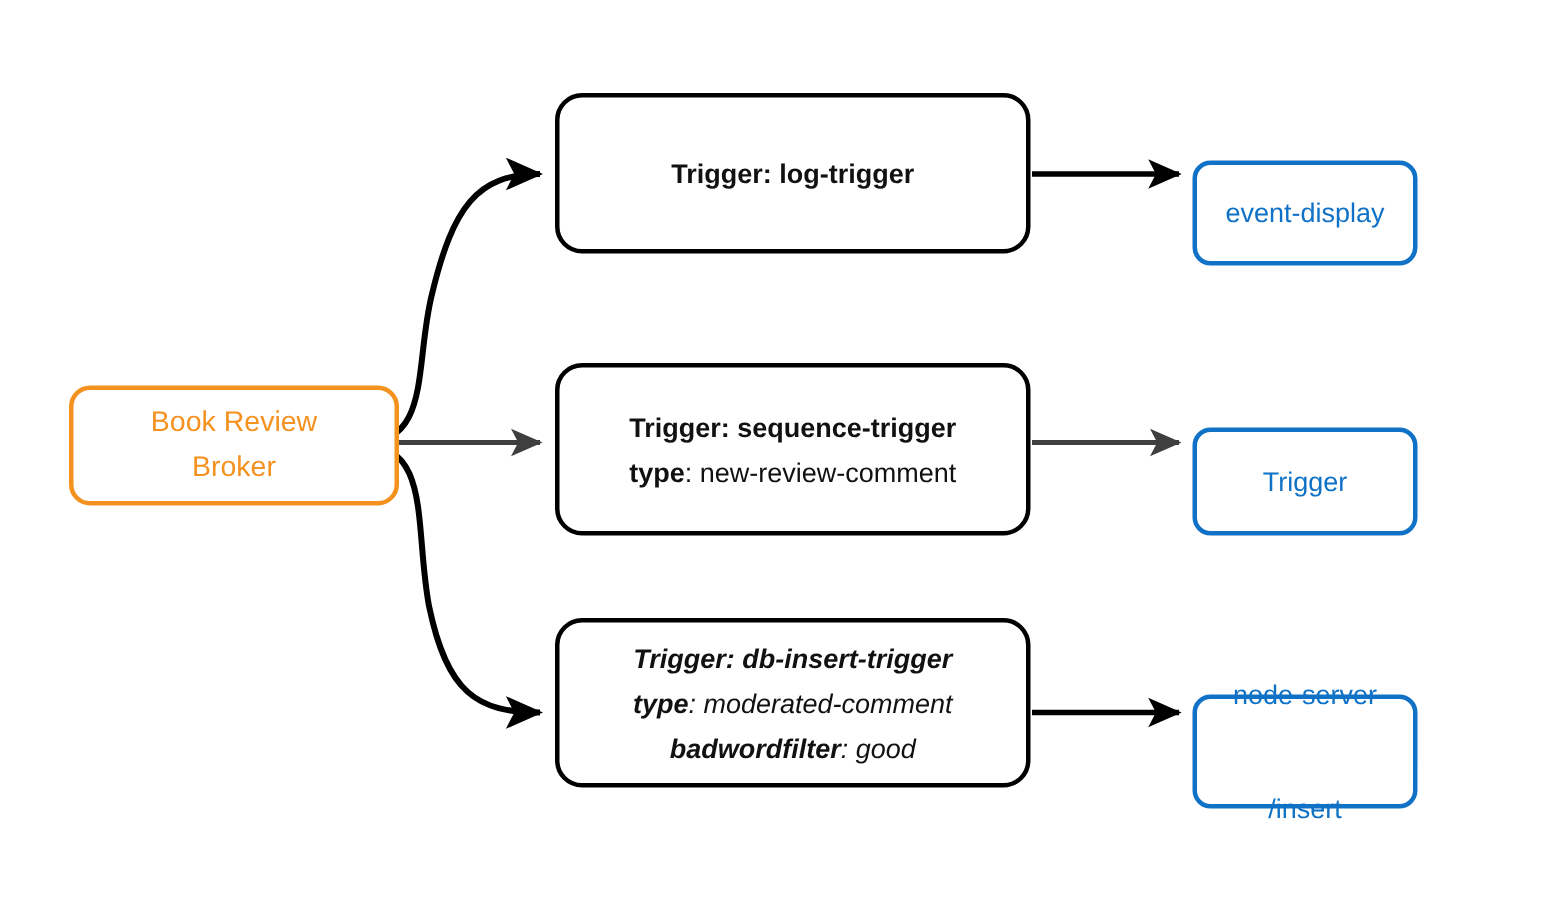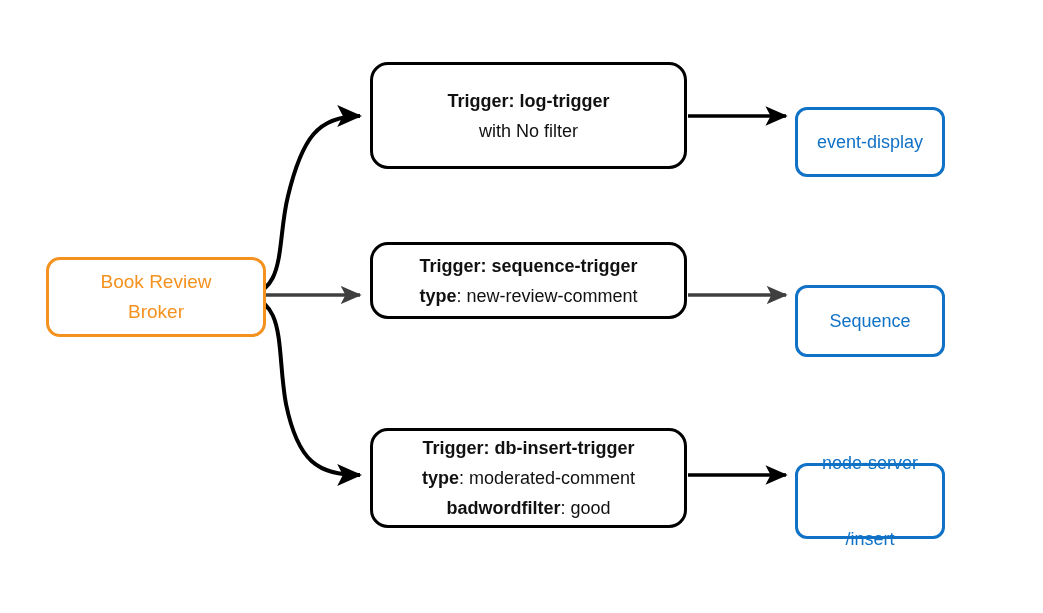--- a/index.html
+++ b/index.html
@@ -50,22 +50,22 @@
   .node-trigger {
     border: 3px solid #000000;
     border-radius: 18px;
     color: #111111;
     font-size: 18px;
     line-height: 30px;
     left: 370px;
     width: 317px;
   }
   .node-trigger.t1 { top: 62px;  height: 107px; align-items: center; }
-  .node-trigger.t2 { top: 242px; height: 77px; }
-  .node-trigger.t3 { top: 428px; height: 100px; }
+  .node-trigger.t2 { top: 242px; height: 115px; }
+  .node-trigger.t3 { top: 412px; height: 113px; font-style: italic; }
 
   .node-endpoint {
     border: 3px solid #1072C6;
     border-radius: 12px;
     color: #1072C6;
     font-size: 18px;
     line-height: 29px;
     left: 795px;
     width: 150px;
     margin-top: 26px;
@@ -105,23 +105,20 @@
     <path d="M 688 475 L 786 475" fill="none" stroke="#000000" stroke-width="3.6" marker-end="url(#arrowBlack)"></path>
   </svg>
 
   <div class="node node-broker">
     <span class="ln">Book Review</span>
     <span class="ln">Broker</span>
   </div>
 
   <div class="node node-trigger t1">
     <span class="ln b">Trigger: log-trigger</span>
-    <span class="ln">
-      <span class="b"></span><span>with No filter</span>
-    </span>
   </div>
 
   <div class="node node-trigger t2">
     <span class="ln b">Trigger: sequence-trigger</span>
     <span class="ln">
       <span class="b">type</span><span>: new-review-comment</span>
     </span>
   </div>
 
   <div class="node node-trigger t3">
@@ -132,21 +129,21 @@
     <span class="ln">
       <span class="b">badwordfilter</span><span>: good</span>
     </span>
   </div>
 
   <div class="node node-endpoint e1">
     <span class="ln">event-display</span>
   </div>
 
   <div class="node node-endpoint e2">
-    <span class="ln">Sequence</span>
+    <span class="ln">Trigger</span>
   </div>
 
   <div class="node node-endpoint e3">
     <span class="ln">node-server</span>
     <span class="ln">/insert</span>
   </div>
 
 </div>
 
 </body></html>

